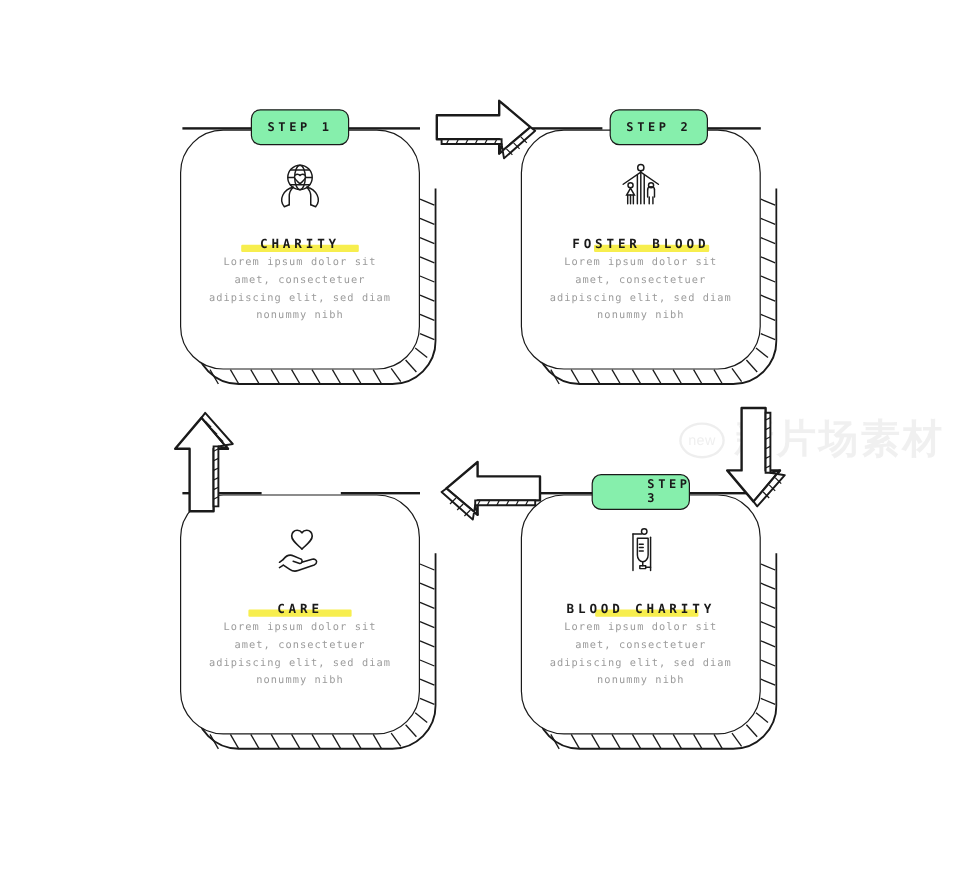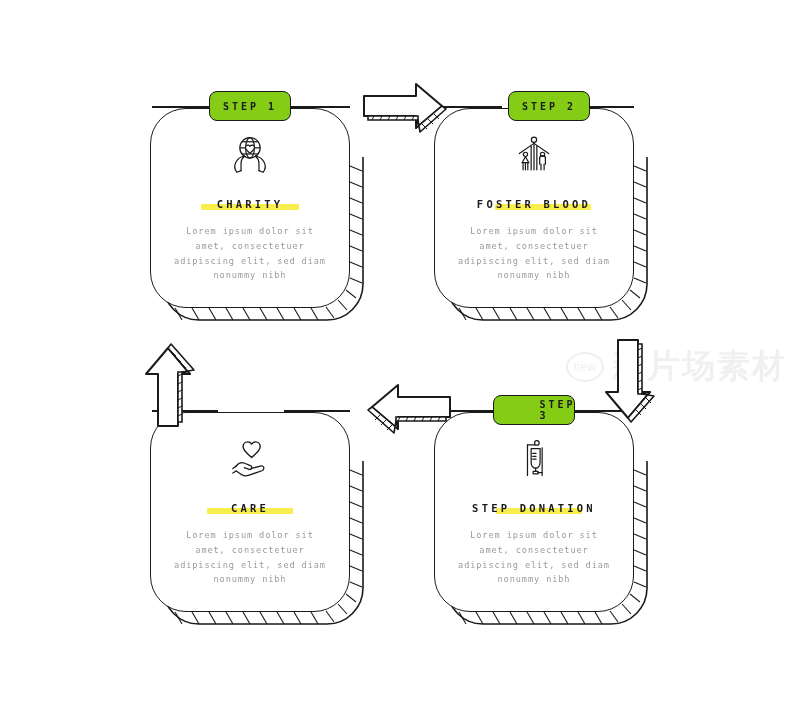--- a/index.html
+++ b/index.html
@@ -43,28 +43,28 @@
     box-sizing:border-box;padding-top:26px;
   }
   .card-icon{width:46px;height:44px;display:block;}
   .card-title-wrap{position:relative;margin-top:18px;height:16px;display:flex;align-items:center;justify-content:center;}
   .hl{position:absolute;height:6px;background:#f7ee4e;border-radius:1px;z-index:1;top:8px;}
   .card-title{
     position:relative;z-index:2;color:#1a1a1a;font-size:10.5px;
     font-weight:bold;letter-spacing:3.2px;white-space:nowrap;
   }
   .card-text{
-    margin-top:12px;color:#9b9b9b;font-size:8.6px;line-height:1.72;
+    color:#9b9b9b;font-size:8.6px;line-height:1.72;
     text-align:center;letter-spacing:.9px;width:160px;
   }
 
   
   .badge{
     position:absolute;z-index:6;height:30px;width:82px;
-    background:#84cc16;border:1.6px solid #1a1a1a;border-radius:8px;
+    background:#86efac;border:1.6px solid #1a1a1a;border-radius:8px;
     display:flex;align-items:center;justify-content:center;
     color:#1a1a1a;font-size:10px;font-weight:bold;letter-spacing:3px;
     box-sizing:border-box;
   }
   .badge-line{position:absolute;z-index:4;height:1.6px;background:#1a1a1a;}
 
   .arrow{position:absolute;z-index:5;}
 </style>
 </head>
 <body>
@@ -222,21 +222,21 @@
           <path d="M38 12 L38 46"></path>
           <path d="M24.5 13 L35.5 13 L35.5 30 C35.5 34 33 37 30 37 C27 37 24.5 34 24.5 30 Z"></path>
           <path d="M26.5 19 L30.5 19 M26.5 22.5 L30.5 22.5 M26.5 26 L30.5 26"></path>
           <path d="M30 37 L30 41"></path>
           <path d="M27 41 L33 41 L33 44 L27 44 Z"></path>
           <path d="M33 42.5 L38 42.5"></path>
         </g>
       </svg>
       <div class="card-title-wrap">
         <span class="hl" style="width:86px;left:24px;"></span>
-        <span class="card-title">STEP DONATION</span>
+        <span class="card-title">BLOOD CHARITY</span>
       </div>
       <div class="card-text">Lorem ipsum dolor sit amet, consectetuer adipiscing elit, sed diam nonummy nibh</div>
     </div>
   </div>
   <div class="badge-line" style="left:436px;top:410px;width:66px;"></div>
   <div class="badge-line" style="left:568px;top:410px;width:66px;"></div>
   <div class="badge" style="left:493px;top:395px;padding-left:47px;">STEP 3</div>
 
   <div class="card" style="left:150px;top:412px;">
     <svg class="card-shadow" viewBox="0 0 214 214">

